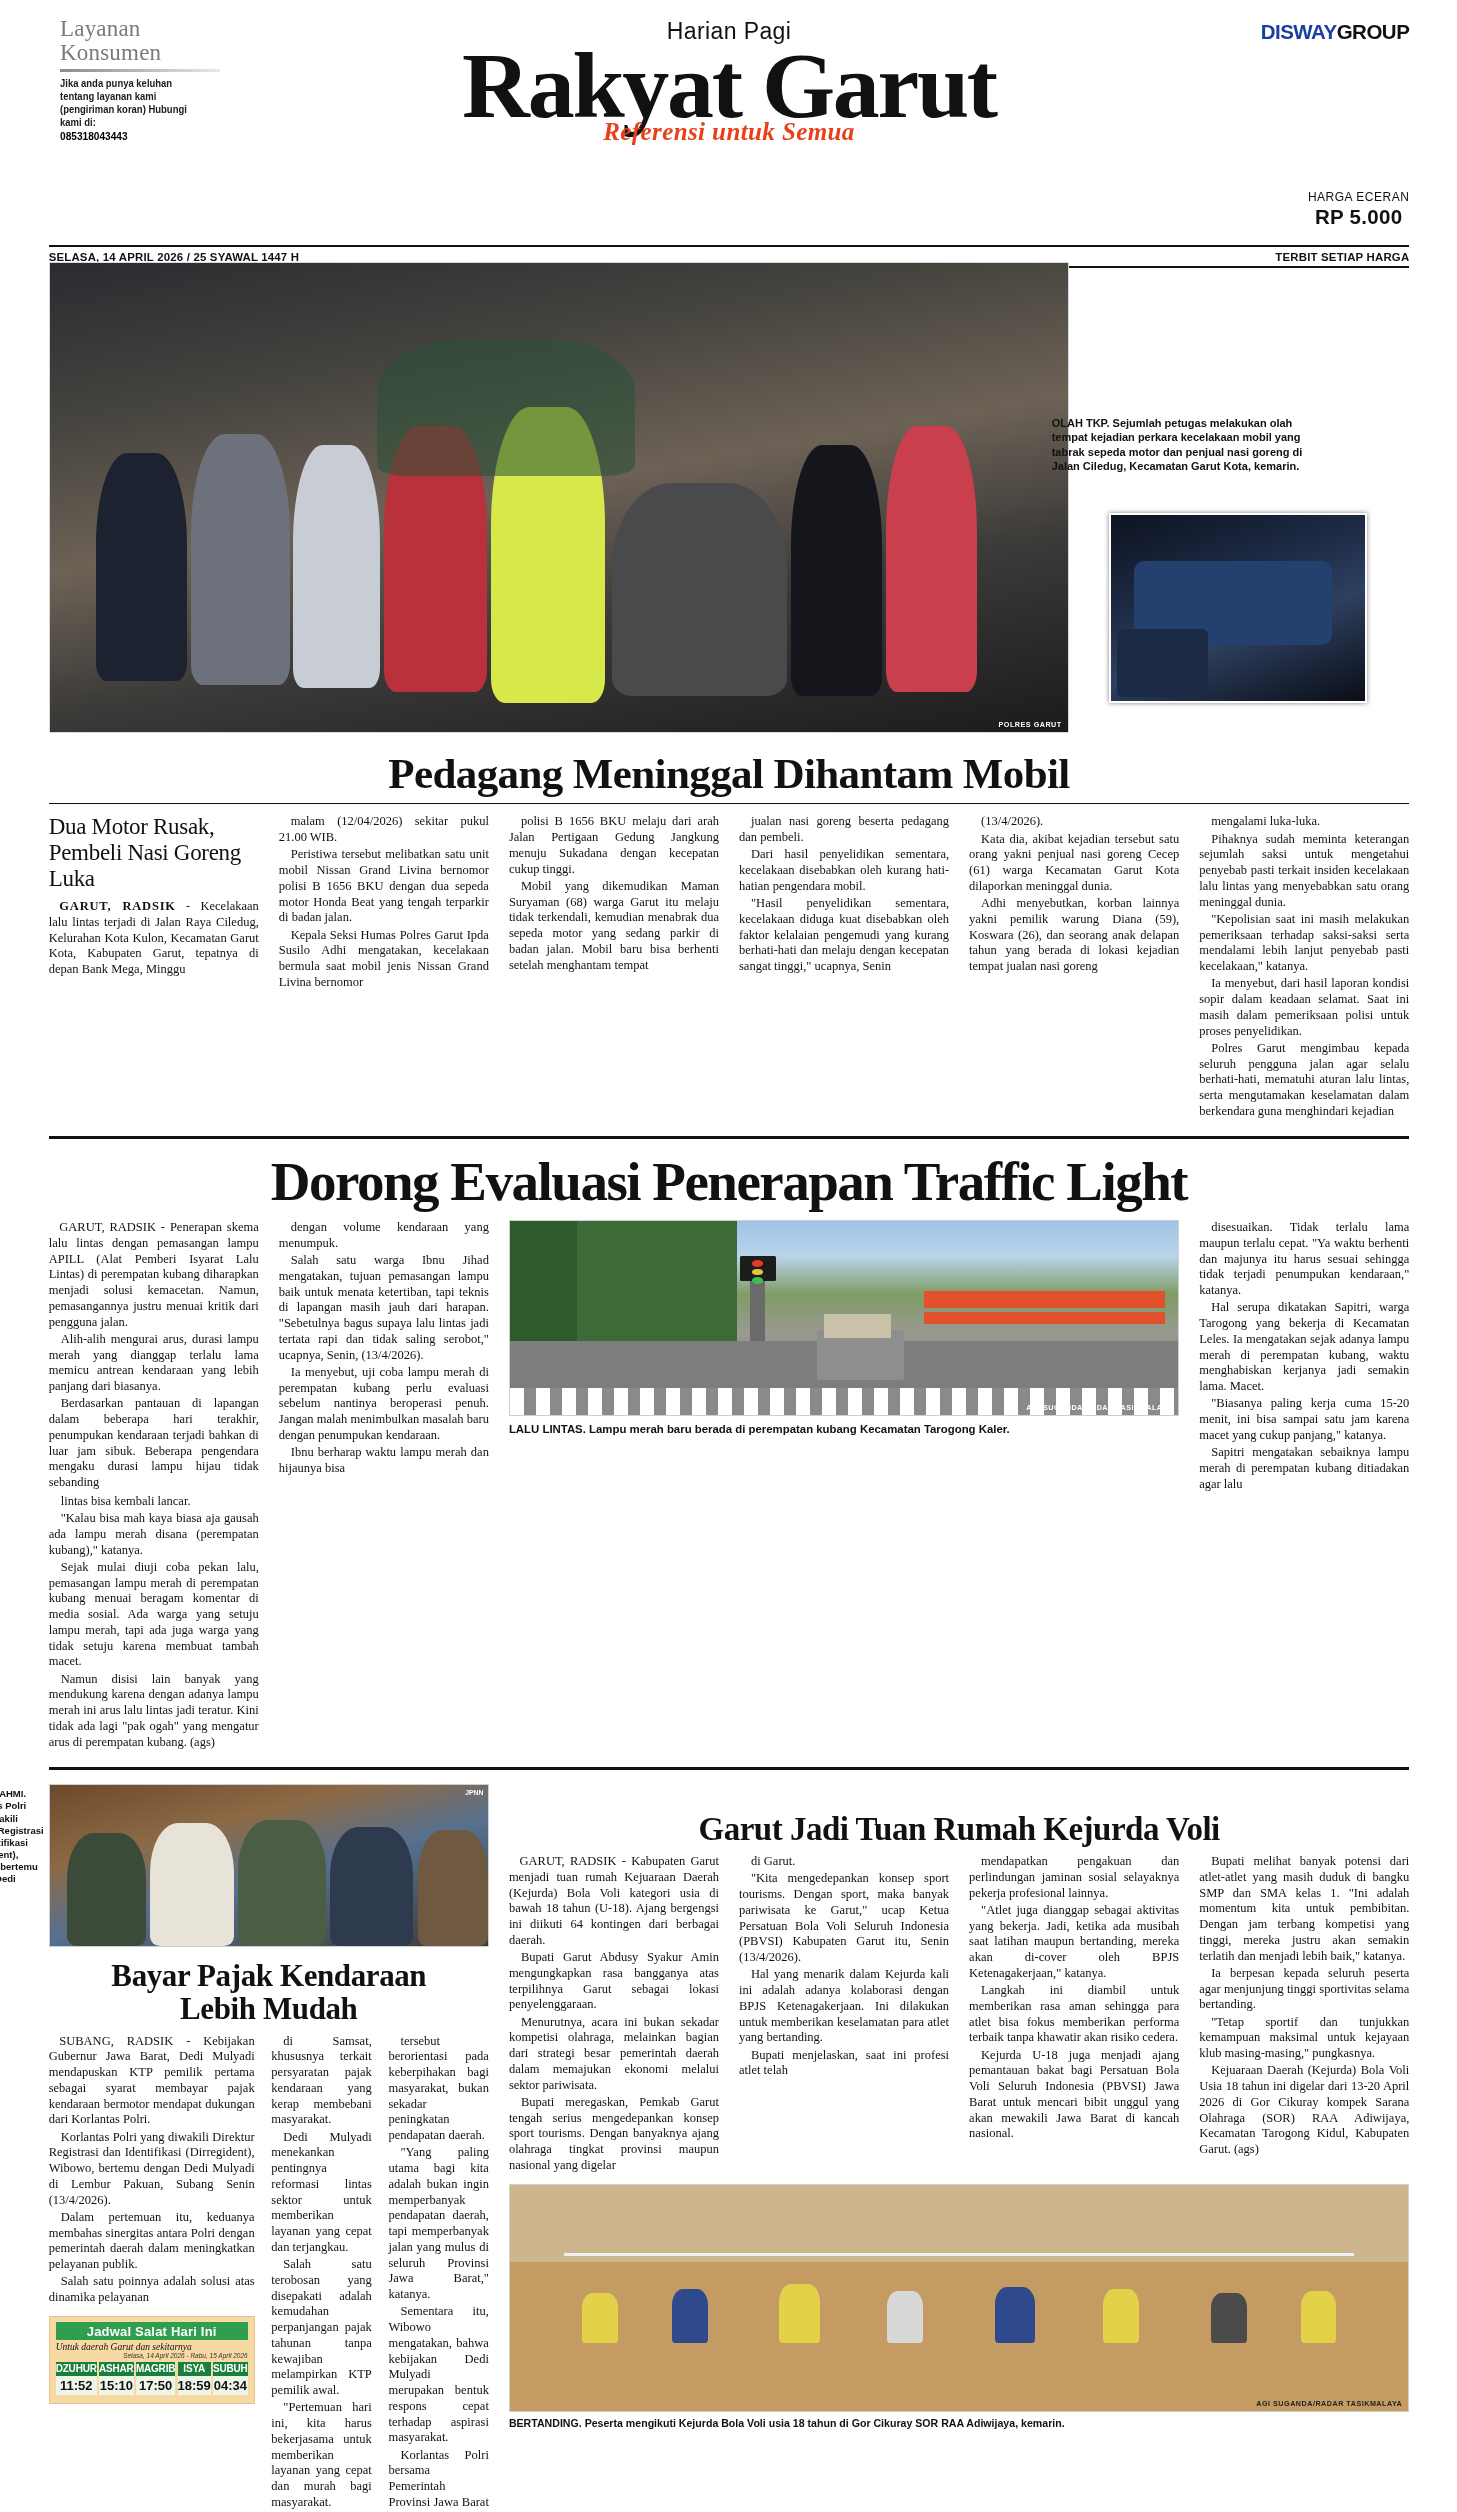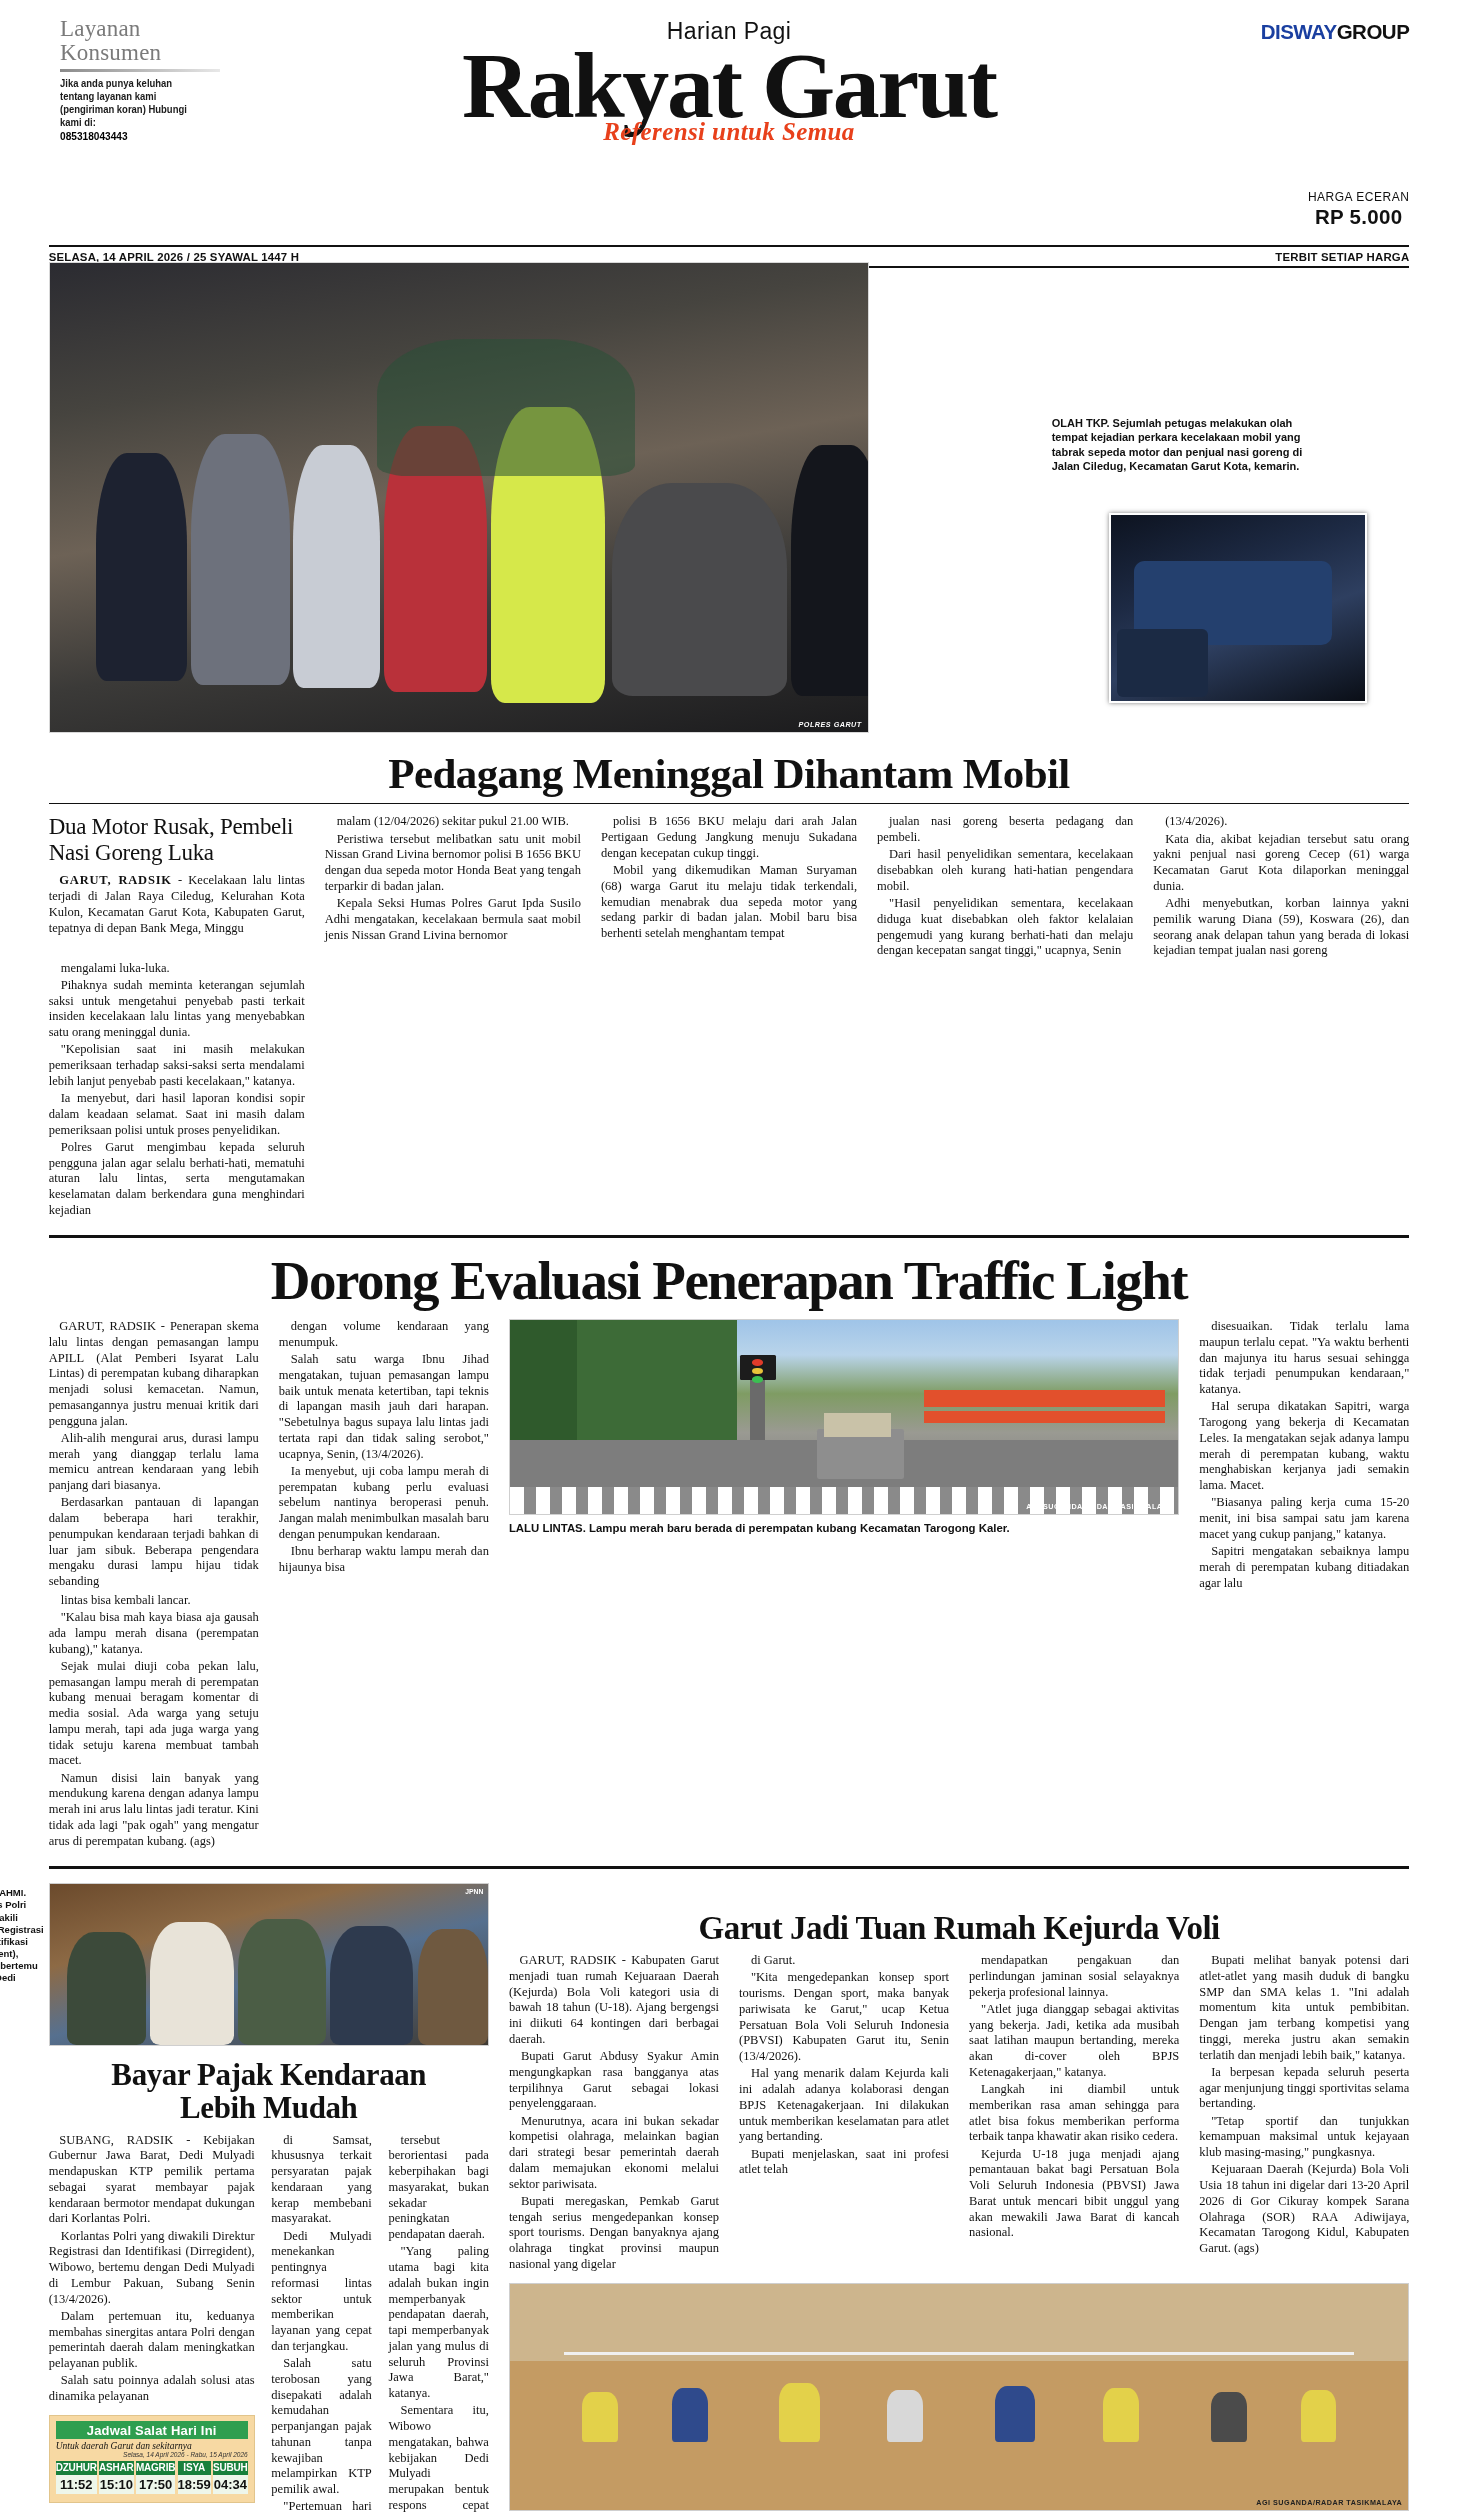--- a/index.html
+++ b/index.html
@@ -33,38 +33,38 @@
   .price-box { position:absolute; right:13.7px; top:190px; text-align:right; font-family:"Liberation Sans", sans-serif; }
   .price-box .lbl { font-size:12px; letter-spacing:0.5px; }
   .price-box .val { font-size:20.5px; font-weight:bold; letter-spacing:0.3px; margin-top:0.8px;text-align:center; }
 
   .datebar { position:absolute; left:13.7px; right:13.7px; top:245px; height:23px; border-top:2.3px solid #111; border-bottom:2.3px solid #111;
              display:flex; align-items:center; justify-content:space-between;
              font-family:"Liberation Sans", sans-serif; font-weight:bold; font-size:11.4px; letter-spacing:0.2px; }
 
   
   .photo-area { position:relative; margin:10.6px 13.7px 0; height:471px; }
-  .ph-main { position:absolute; left:0; top:0; width:820px; height:471px; border:0.8px solid #d8d8d8; overflow:hidden;
-             background:linear-gradient(170deg,#2b2b31 0%,#46443f 25%,#6d6256 48%,#3b3a38 70%,#1b1b1d 100%);font-style:italic; }
+  .ph-main { position:absolute; left:0; top:0; width:1020px; height:471px; border:0.8px solid #d8d8d8; overflow:hidden;
+             background:linear-gradient(170deg,#2b2b31 0%,#46443f 25%,#6d6256 48%,#3b3a38 70%,#1b1b1d 100%); }
   .ph-inset { position:absolute; right:42px; top:251px; width:258px; height:190px; border:2.3px solid #fff; overflow:hidden;
               background:linear-gradient(160deg,#0d1320 0%,#1d2a44 35%,#2e3f60 60%,#0a0e16 100%); box-shadow:0 0 4.6px rgba(0,0,0,.5); }
   .cap-right { position:absolute; left:1003px; top:154px; width:251px; font-family:"Liberation Sans", sans-serif;
                font-size:11px; font-weight:bold; line-height:1.32; }
   .credit { position:absolute; right:6px; bottom:3px; font-family:"Liberation Sans", sans-serif; font-size:7.2px; font-weight:bold; color:#fff; letter-spacing:0.5px; }
   .credit.dark { color:#222; }
 
   
   .fig { position:absolute; border-radius:34% 34% 12% 12%/40% 40% 8% 8%; }
 
   
   .hl1 { text-align:center; font-family:"Liberation Serif", serif; font-weight:bold; font-size:43px; letter-spacing:-0.6px; margin:16.7px 13.7px 4.6px; }
   .rule-thin { height:0.8px; background:#111; margin:0 13.7px; }
 
   
-  .a1 { margin:10.6px 13.7px 0; display:grid; grid-template-columns:repeat(5, 1fr); column-gap:20px; }
+  .a1 { margin:10.6px 13.7px 0; display:grid; grid-template-columns:repeat(6, 1fr); column-gap:20px; }
   .subhead { font-family:"Liberation Serif", serif; font-size:23px; line-height:1.12; letter-spacing:-0.3px; margin-bottom:7.6px; }
   .col p { font-family:"Liberation Serif", serif; font-size:12.5px; line-height:1.26; text-align:justify; margin:0 0 1.5px; text-indent:12px; hyphens:auto; }
   .col p.first { text-indent:10.6px; }
   .col b { letter-spacing:0.8px; }
 
   .bigrule { height:3px; background:#111; margin:15px 13.7px 0; }
 
   
   .hl2 { text-align:center; font-family:"Liberation Serif", serif; font-weight:bold; font-size:55px; letter-spacing:-1.5px; margin:10.6px 13.7px 7.6px; }
   .a2 { margin:6px 13.7px 0; display:grid; grid-template-columns:repeat(6,1fr); column-gap:20px; }

